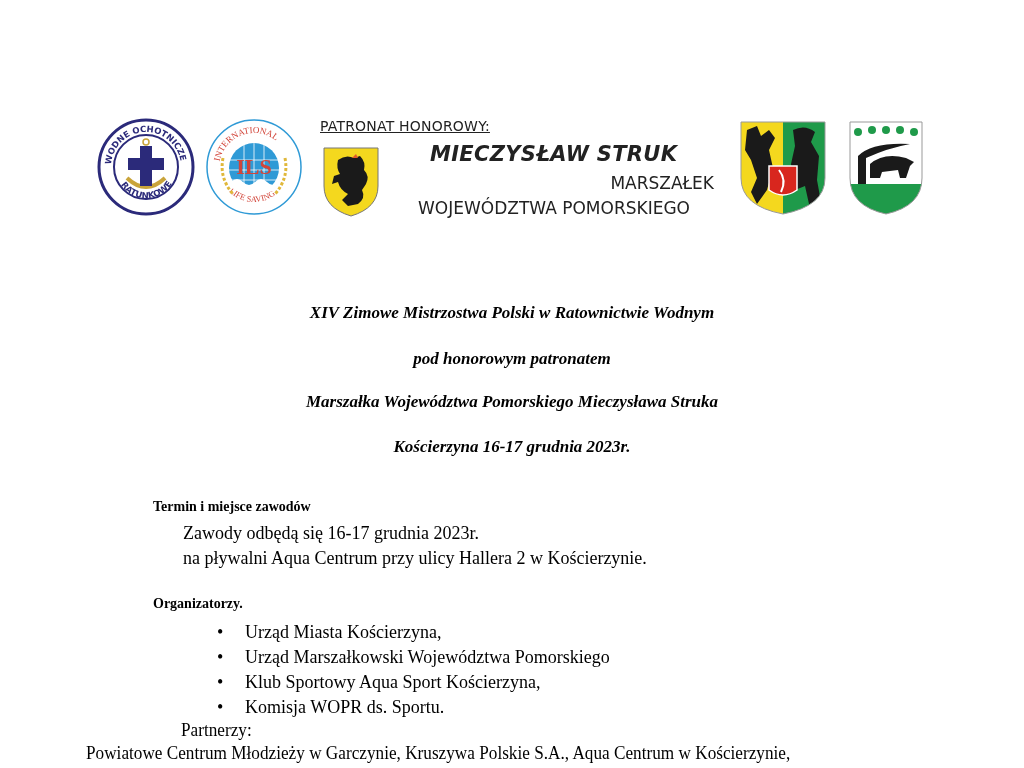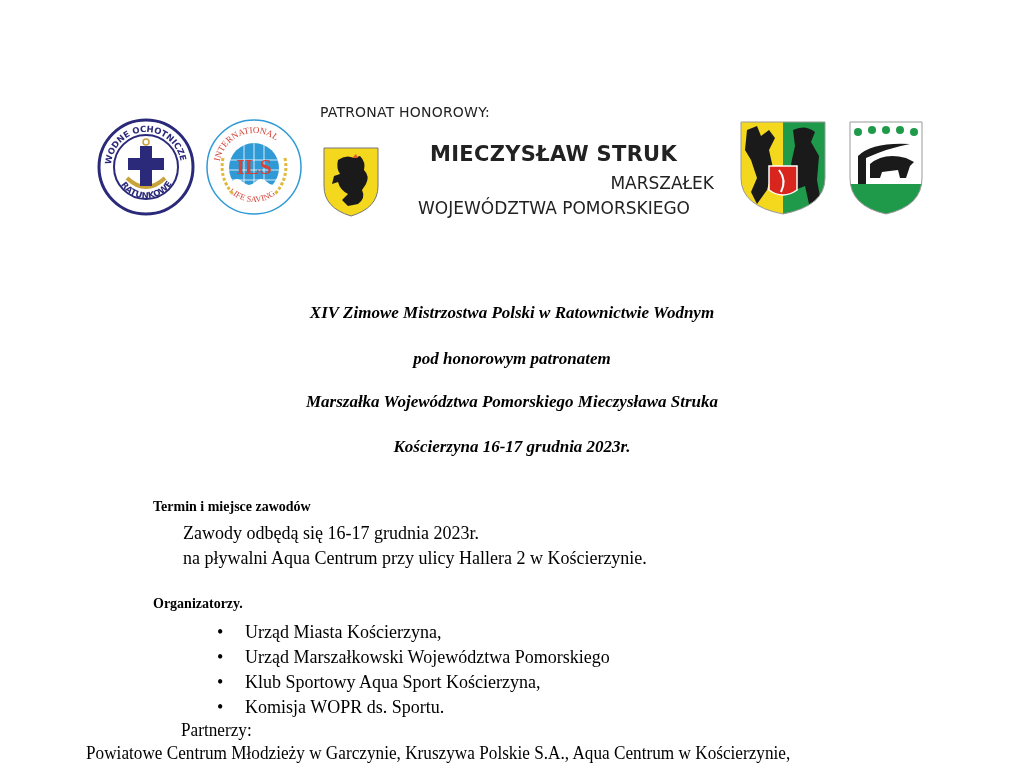--- a/index.html
+++ b/index.html
@@ -55,31 +55,31 @@
         <line x1="26" y1="62" x2="72" y2="62"></line>
       <line x1="39" y1="25" x2="39" y2="75"></line>
         <line x1="49" y1="25" x2="49" y2="75"></line>
         <line x1="59" y1="25" x2="59" y2="75"></line>
     </g>
     <path d="M26 64 Q32 58 38 64 Q44 70 50 64 Q56 58 62 64 Q68 70 74 64 L72 70 Q60 78 49 76 Q36 76 27 70 Z" fill="#ffffff"></path>
     <text x="49" y="56" text-anchor="middle" font-family="Liberation Serif, serif" font-size="22" font-weight="bold" fill="#d2453a">ILS</text>
   </svg>
 </div>
 
-<div class="abs patron-label" style="left:320px; top:104px;">PATRONAT HONOROWY:</div>
+<div class="abs patron-label" style="left:320px; top:118px;text-decoration:underline;">PATRONAT HONOROWY:</div>
 
 <div class="abs logo" style="left:322px; top:146px;">
   <svg width="58" height="72" viewBox="0 0 58 72">
     <path d="M2 2 H56 V40 Q56 62 29 70 Q2 62 2 40 Z" fill="#f4d81e" stroke="#777" stroke-width="1"></path>
     <path d="M16 14 Q24 8 32 12 L38 10 Q44 16 42 24 Q48 30 44 38 L40 44 Q44 52 36 58 L26 60 L20 54 L26 48 Q18 44 16 36 L10 38 L12 30 L18 28 Q14 22 16 14 Z" fill="#1a1a1a"></path>
     <path d="M30 12 L34 8 L36 12" fill="#e05a2a"></path>
   </svg>
 </div>
 
-<div class="abs patron-name" style="left:430px; top:142px;">MIECZYSŁAW STRUK</div>
+<div class="abs patron-name" style="left:430px; top:142px;font-style:italic;">MIECZYSŁAW STRUK</div>
 <div class="abs patron-title" style="left:394px; width:320px; top:173px;text-align:right;">MARSZAŁEK</div>
 <div class="abs patron-title" style="left:394px; width:320px; top:198px;">WOJEWÓDZTWA POMORSKIEGO</div>
 
 <div class="abs logo" style="left:739px; top:120px;">
   <svg width="88" height="96" viewBox="0 0 88 96">
     <defs>
         <clipPath id="shieldK">
           <path d="M2 2 H86 V58 Q86 86 44 94 Q2 86 2 58 Z"></path>
         </clipPath>
       </defs>

